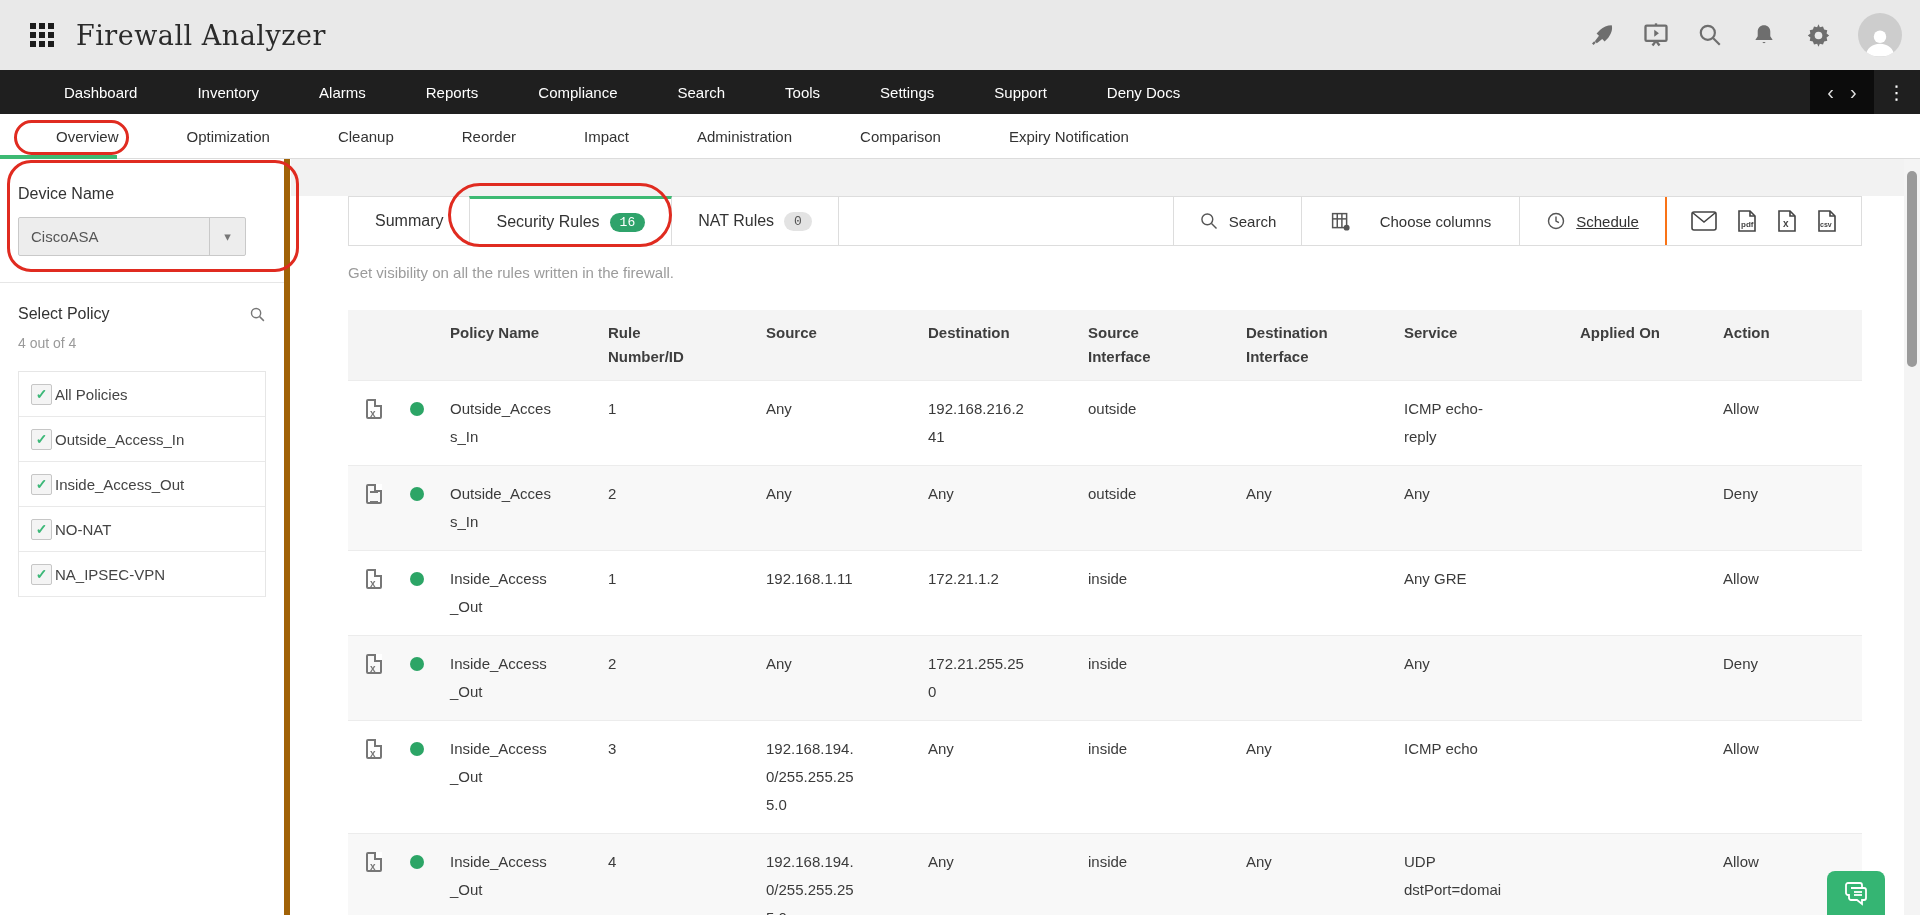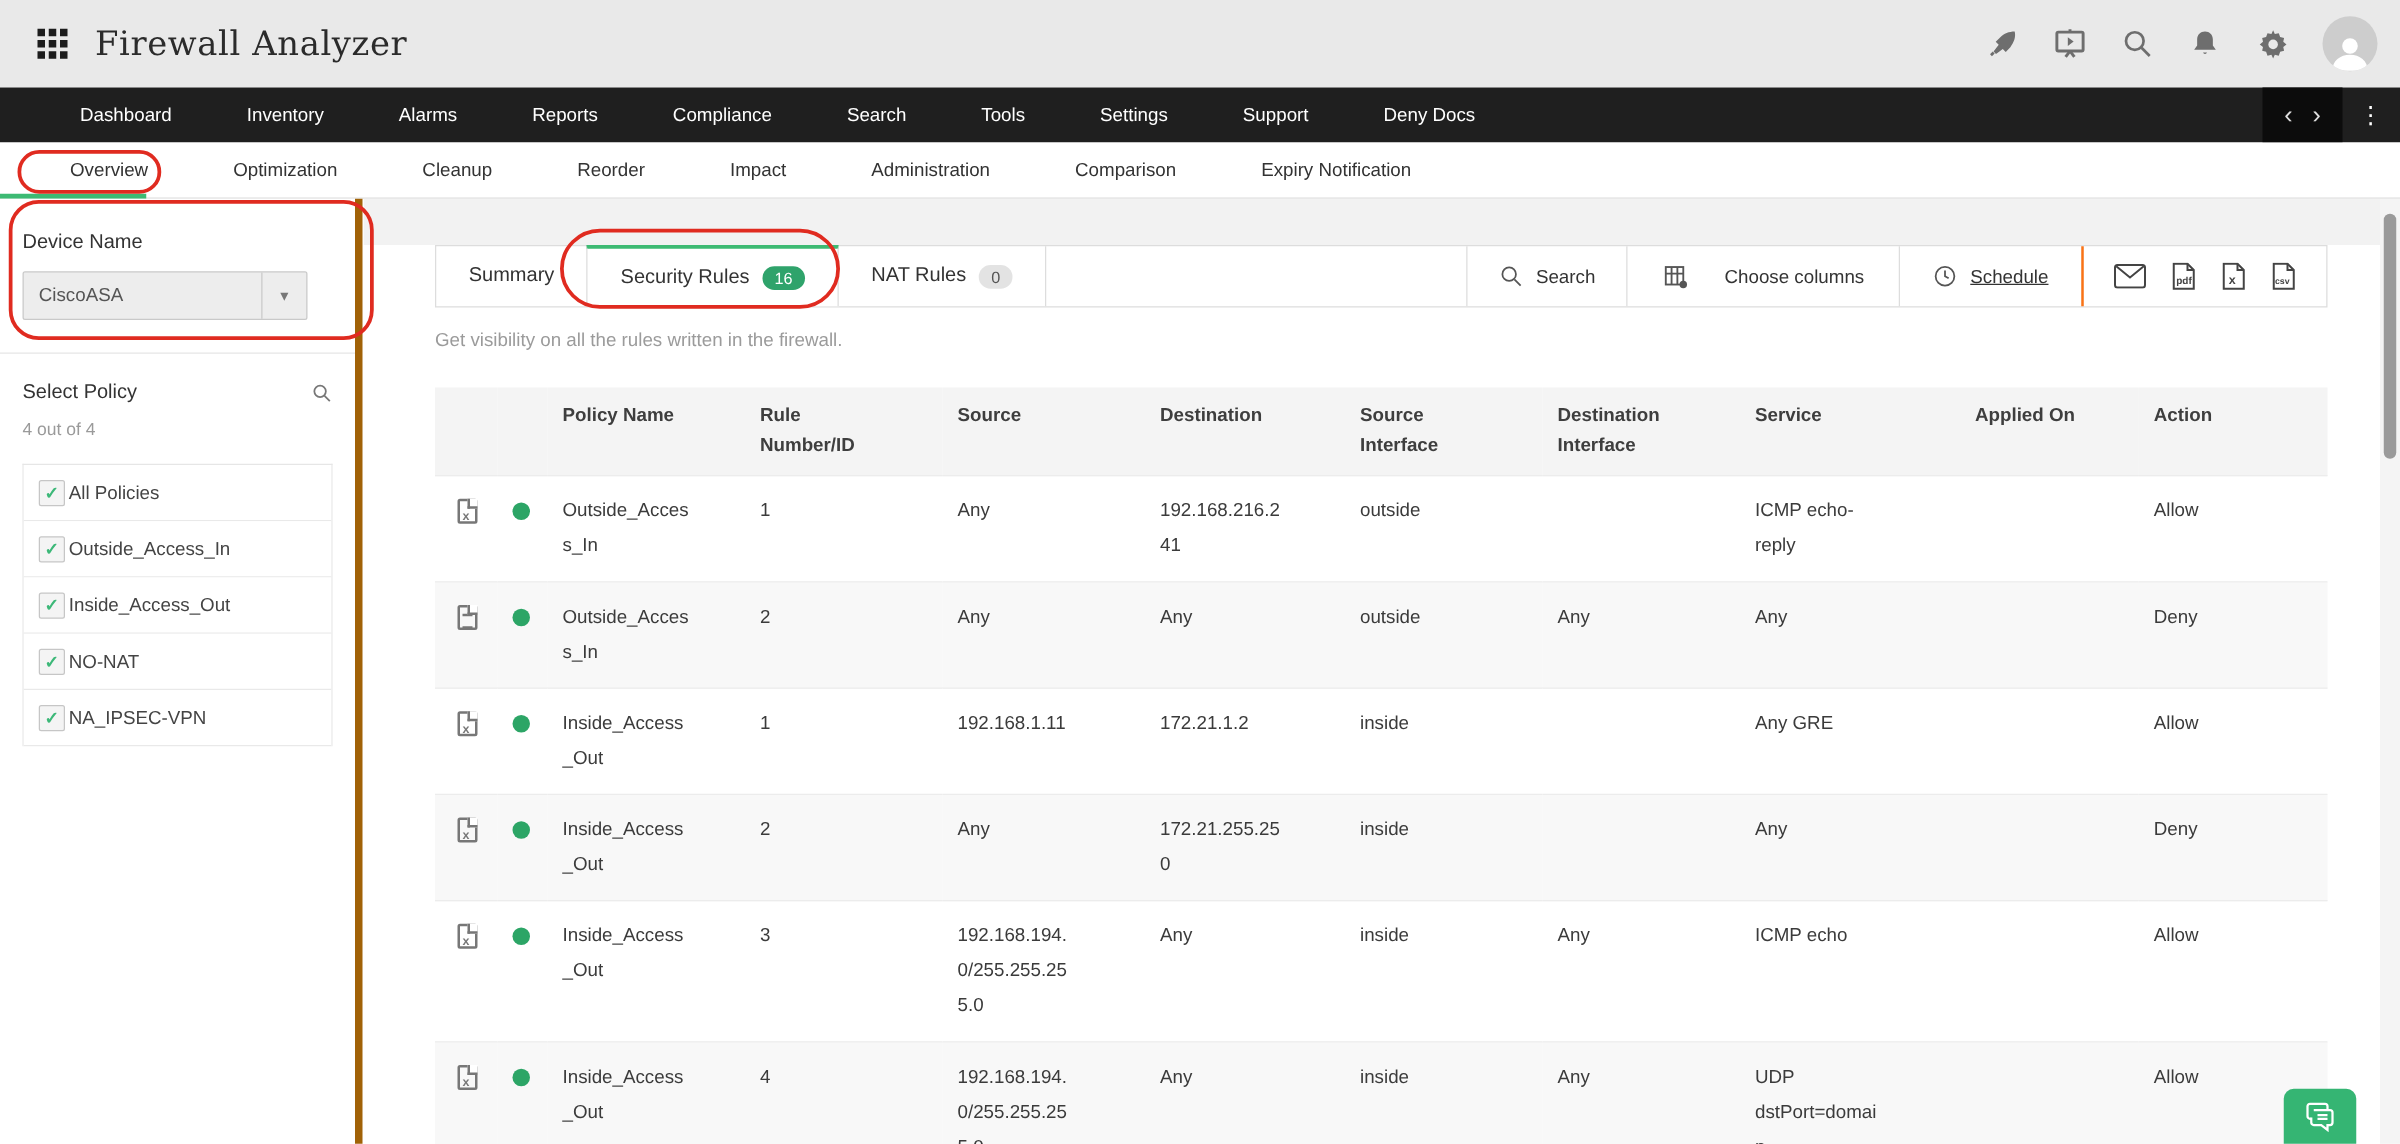--- a/index.html
+++ b/index.html
@@ -71,21 +71,21 @@
   .main-top { position: absolute; left: 291px; top: 159px; width: 1613px; height: 37px;
     background: #f2f2f2; }
 
   
   .tabbar { position: absolute; left: 348px; top: 196px; width: 1514px; height: 50px;
     border: 1px solid #ddd; background: #fff; display: flex; align-items: stretch; }
   .tab { display: flex; align-items: center; padding: 0 26px; font-size: 16px; color: #333;
     cursor: pointer; white-space: nowrap; gap: 10px; }
   .tab.active { border-left: 1px solid #ddd; border-right: 1px solid #ddd;
     border-top: 3px solid #3dba73; margin-top: -1px; background: #fff; }
-  .badge { font-size: 13px; border-radius: 11px; padding: 3px 10px; line-height: 1; }
+  .badge { font-size: 13px; border-radius: 11px; padding: 3px 10px; line-height: 1; font-family: Liberation Mono, monospace; }
   .badge.green { background: #2fa36b; color: #fff; }
   .badge.gray { background: #e3e3e3; color: #555; }
   .tab-spacer { flex: 1; }
   .tool-group { display: flex; align-items: center; justify-content: center; gap: 10px;
     border-left: 1px solid #ddd; font-size: 15px; color: #333; cursor: pointer; padding: 0 22px; }
   .tool-group svg { stroke: #555; fill: none; stroke-width: 1.7; }
   .export-group { display: flex; align-items: center; gap: 20px; border-left: 2px solid #f97316;
     padding: 0 24px; }
   .exp-icon { cursor: pointer; display: inline-flex; }
   .exp-icon svg { stroke: #444; fill: none; stroke-width: 1.6; }

